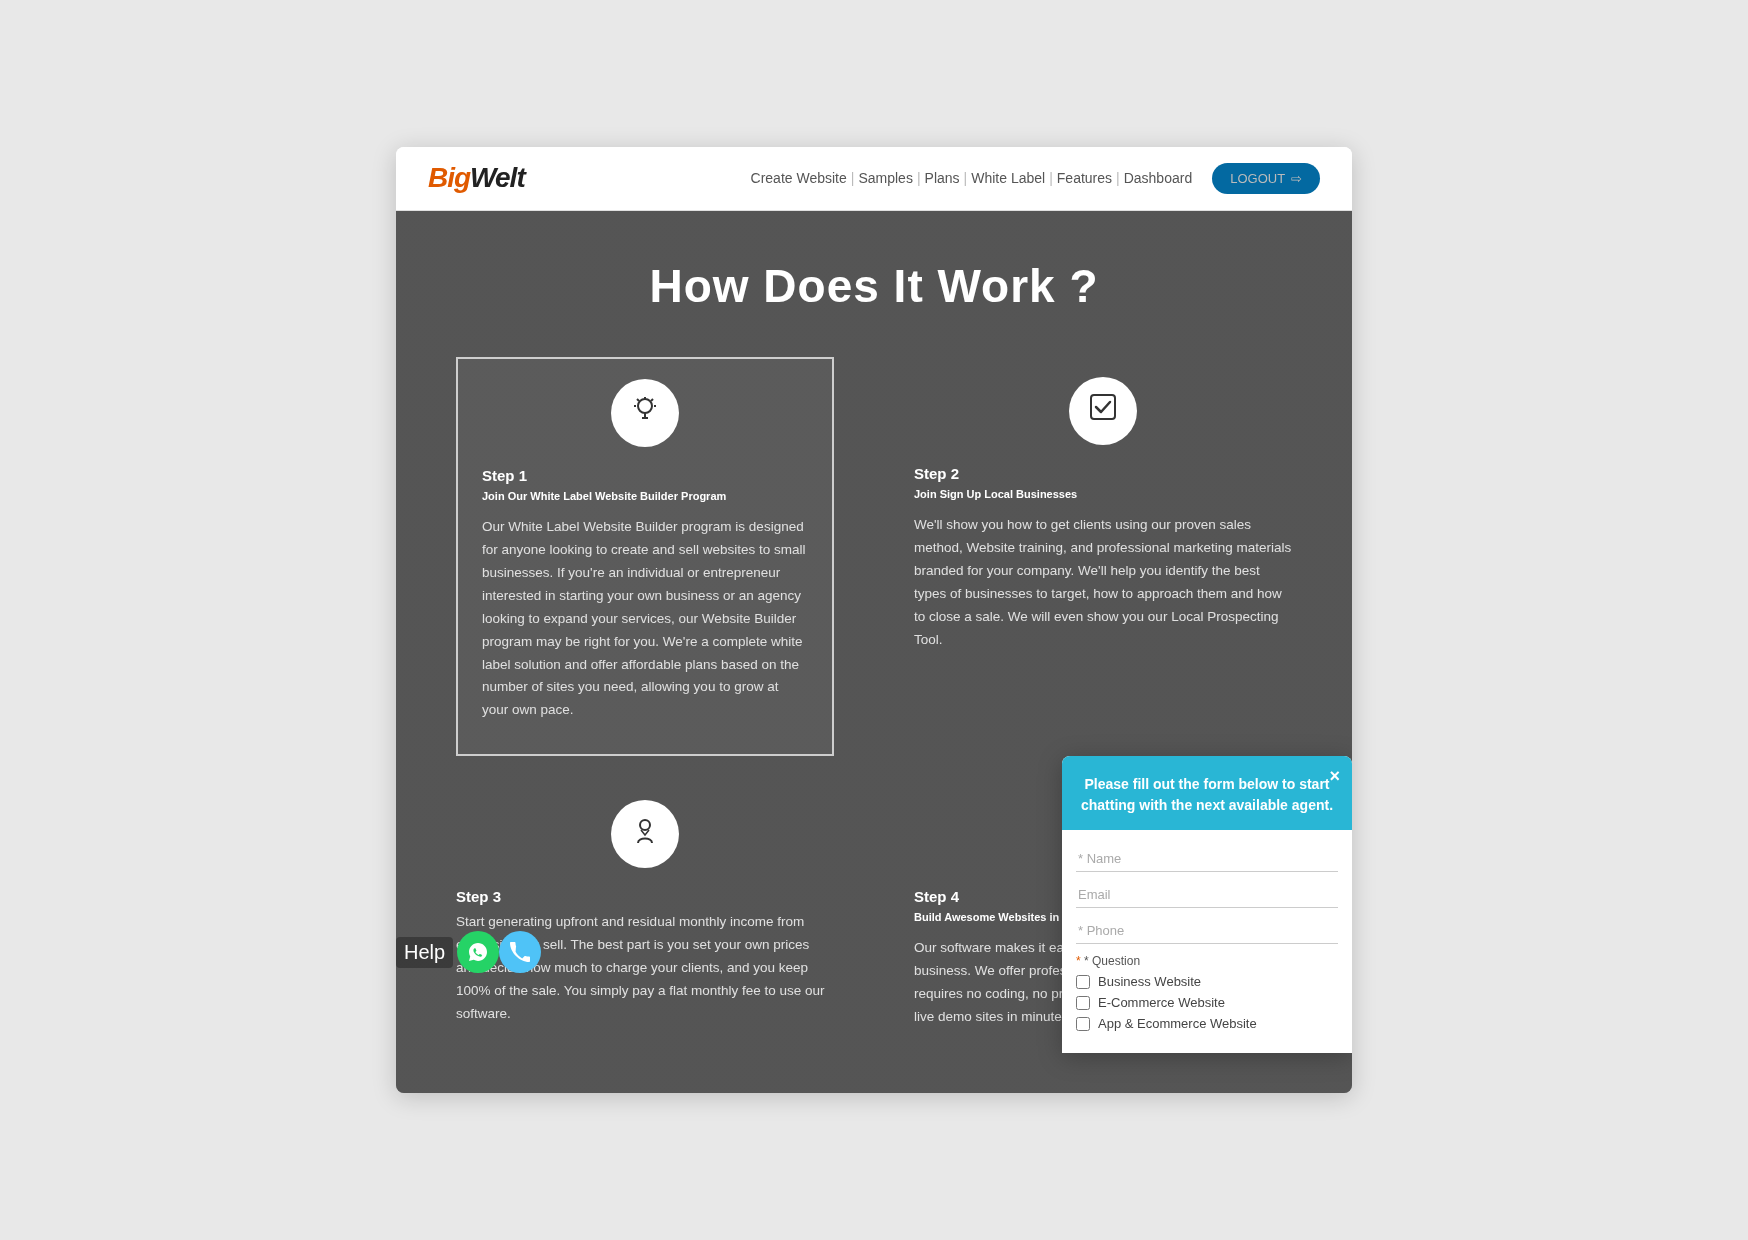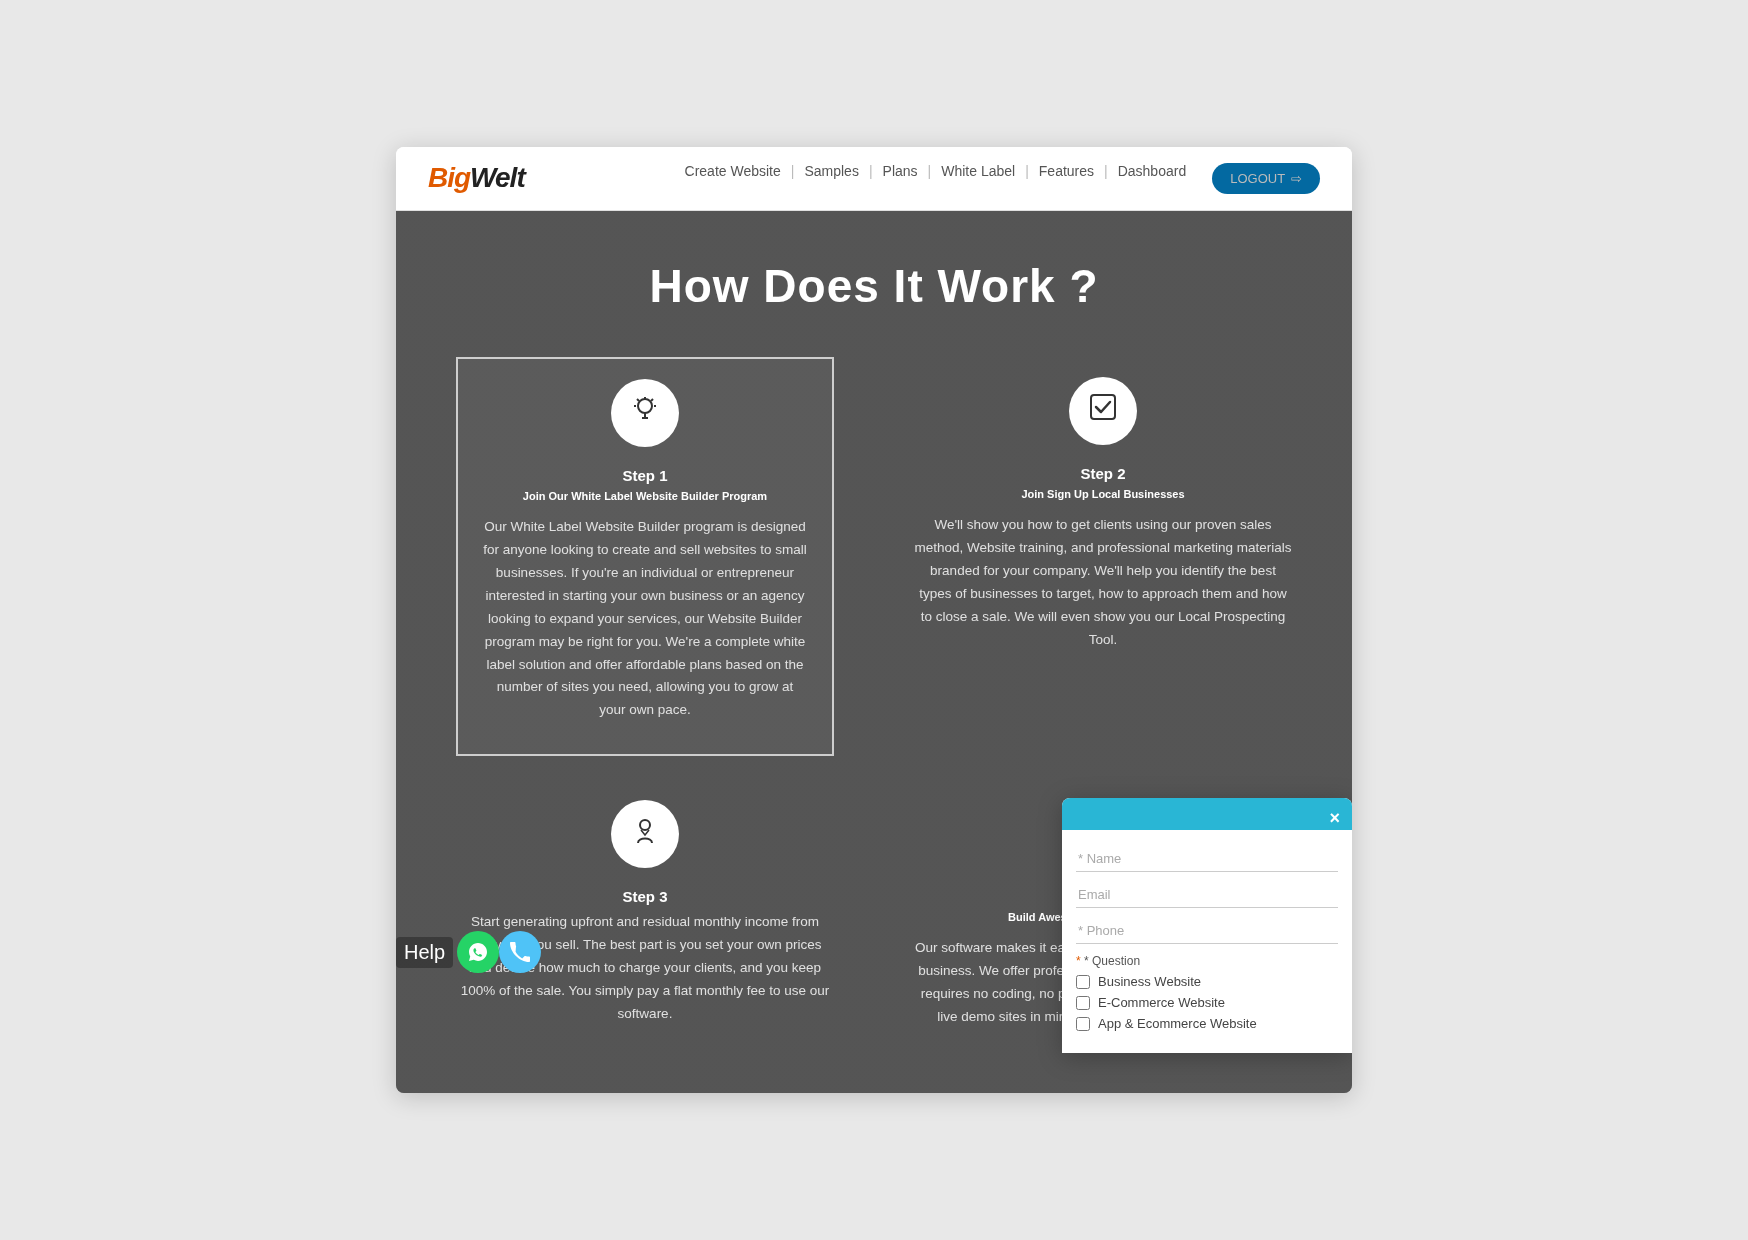--- a/index.html
+++ b/index.html
@@ -33,22 +33,21 @@
     }
     .logo {
       font-size: 28px;
       font-weight: bold;
       letter-spacing: -1px;
     }
     .logo-big { color: #e05a00; font-style: italic; }
     .logo-welt { color: #222; font-style: italic; }
     .nav-links {
       display: flex;
-      align-items: flex-start;
-      gap: 6px;
+      align-items: center;
       font-size: 14px;
       color: #555;
     }
     .nav-links span { color: #bbb; }
     .nav-link {
       color: #555;
       text-decoration: none;
       cursor: pointer;
       padding: 0 4px;
     }
@@ -86,21 +85,20 @@
 
     .steps-grid {
       display: grid;
       grid-template-columns: 1fr 1fr;
       gap: 0 80px;
     }
 
     .step-box {
       padding: 20px 0 32px;
       position: relative;
-      text-align: center;
     }
 
     .step-box.highlighted {
       border: 2px solid rgba(255,255,255,0.7);
       padding: 20px 24px 32px;
       background: rgba(255,255,255,0.04);
     }
 
     .step-icon-circle {
       width: 68px;
@@ -362,20 +360,21 @@
           <svg width="22" height="22" viewBox="0 0 22 22" fill="white">
             <path d="M6.6 10.8c1.4 2.8 3.8 5.1 6.6 6.6l2.2-2.2c.3-.3.7-.4 1-.2 1.1.4 2.3.6 3.6.6.6 0 1 .4 1 1V20c0 .6-.4 1-1 1C10.6 21 1 11.4 1 2c0-.6.4-1 1-1h3.5c.6 0 1 .4 1 1 0 1.3.2 2.5.6 3.6.1.3 0 .7-.2 1L6.6 10.8z"></path>
           </svg>
         </div>
       </div>
     </div>
 
     <div class="chat-popup">
       <div class="chat-header">
         <button class="chat-close">×</button>
+        <div class="chat-header-text">Please fill out the form below to start chatting with the next available agent.</div>
       </div>
       <div class="chat-body">
         <div class="chat-field">
           <input type="text" placeholder="* Name" style="">
         </div>
         <div class="chat-field">
           <input type="email" placeholder="Email" style="">
         </div>
         <div class="chat-field">
           <input type="tel" placeholder="* Phone" style="">

